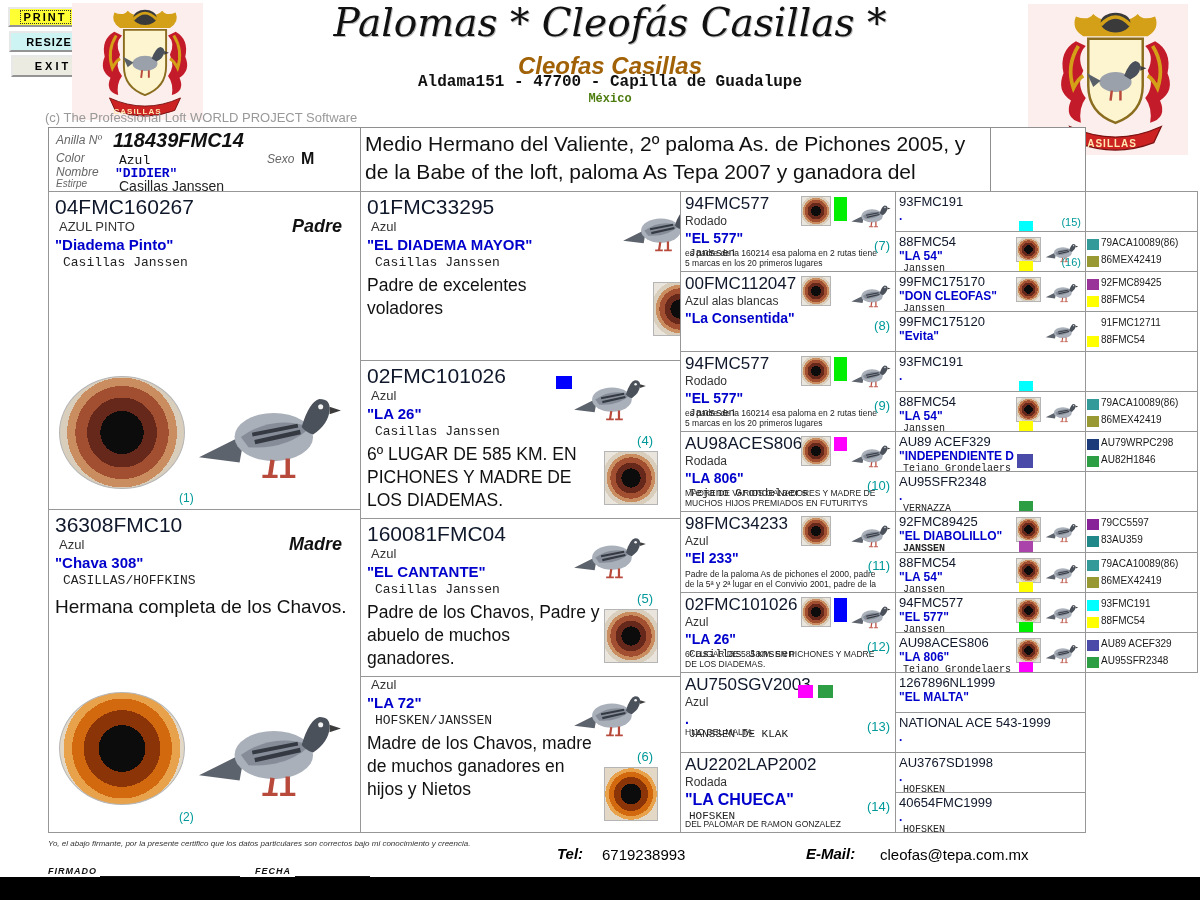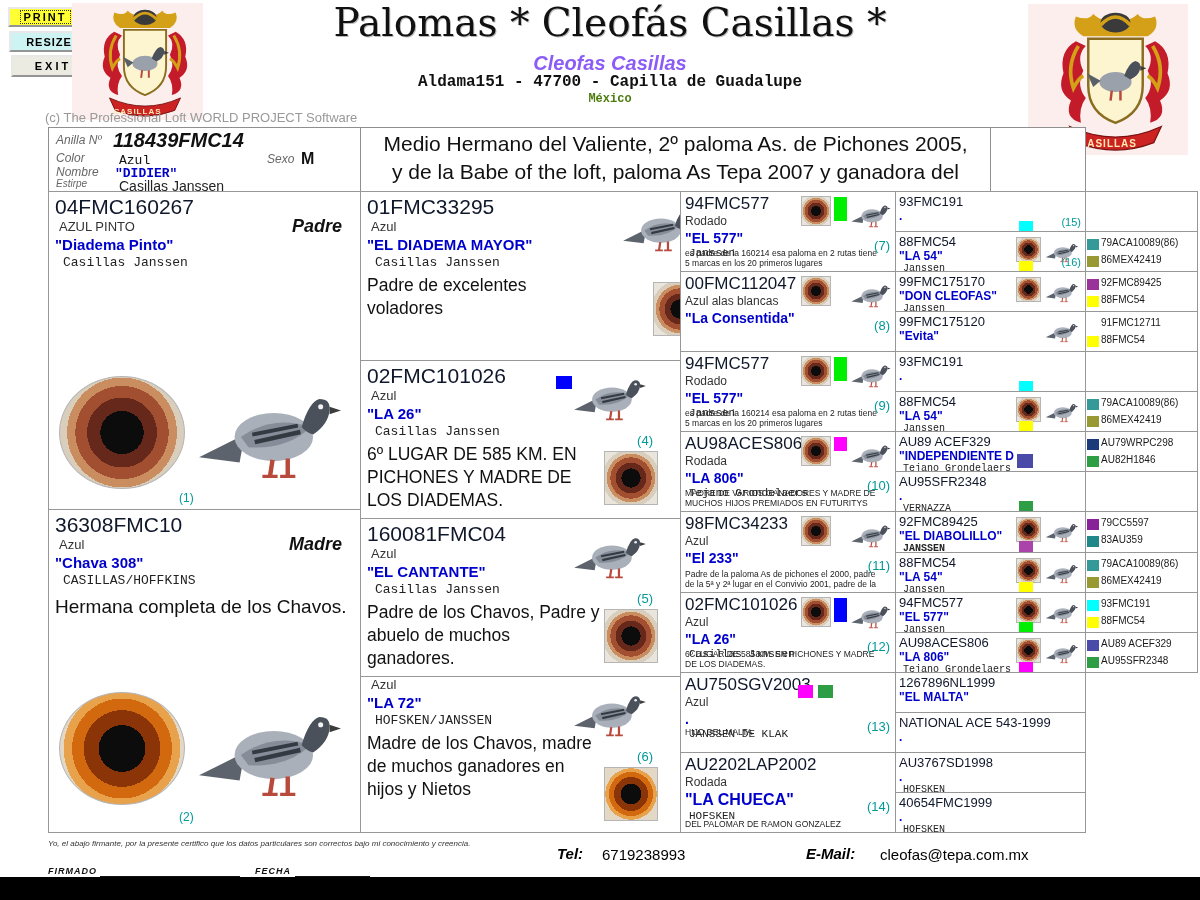--- a/index.html
+++ b/index.html
@@ -16,35 +16,35 @@
   
   .crest{position:absolute;background:#fbeeec;padding-left:15px;}
   .crest-left{left:72px;top:3px;width:116px;height:117px;}
   .crest-right{left:1028px;top:4px;width:145px;height:151px;}
   .crest svg{width:100%;height:100%;}
   .crest-banner{position:absolute;left:0;right:0;bottom:4px;text-align:center;color:#ffe9b0;font-size:8px;font-weight:bold;letter-spacing:1px;}
   .crest-right .crest-banner{font-size:10px;bottom:6px;}
 
   
   .title{position:absolute;left:200px;top:0px;width:820px;text-align:center;
-         font-family:"DejaVu Serif",serif;font-size:39px;color:#111;
+         font-family:"DejaVu Serif",serif;font-style:italic;font-size:39px;color:#111;
          text-shadow:1px 1px 0 #bbb;}
   .owner{position:absolute;left:200px;top:52px;width:820px;text-align:center;
-         font-size:20px;font-weight:bold;font-style:italic;color:#8b5cf6;}
+         font-size:24px;font-weight:bold;font-style:italic;color:#a16207;}
   .address{position:absolute;left:200px;top:73px;width:820px;text-align:center;
          font-family:"Liberation Mono",monospace;font-weight:bold;font-size:16px;color:#111;}
   .country{position:absolute;left:200px;top:92px;width:820px;text-align:center;
          font-family:"Liberation Mono",monospace;font-weight:bold;font-size:12px;color:#4d7c0f;}
   .copyright{position:absolute;left:45px;top:110px;font-size:13px;color:#999;}
 
   
   .box{position:absolute;box-sizing:border-box;border:1px solid #8f8f8f;background:#fff;}
   .info-box{left:48px;top:127px;width:313px;height:65px;}
   .ilabel{position:absolute;font-style:italic;color:#666;font-size:12px;}
-  .desc-box{left:360px;top:127px;width:631px;height:82px;font-size:21px;line-height:1.33;padding:2px 22px;color:#111;text-align:center;}
+  .desc-box{left:360px;top:127px;width:631px;height:82px;font-size:21px;line-height:1.33;padding:2px 4px;color:#111;}
   .spacer-box{left:990px;top:127px;width:96px;height:65px;}
 
   .iv-ring{position:absolute;left:64px;top:1px;font-size:20px;font-weight:bold;font-style:italic;color:#111;}
   .iv-color{position:absolute;left:70px;top:25px;font-family:"Liberation Mono",monospace;font-size:13px;color:#111;}
   .iv-name{position:absolute;left:66px;top:38px;font-family:"Liberation Mono",monospace;font-size:13px;font-weight:bold;color:#0000cc;}
   .iv-strain{position:absolute;left:70px;top:50px;font-size:14px;color:#222;}
   .iv-sex{position:absolute;left:252px;top:22px;font-size:16px;font-weight:bold;color:#111;}
 
   
   .cell{position:absolute;box-sizing:border-box;border:1px solid #979797;background:#fff;overflow:hidden;}

